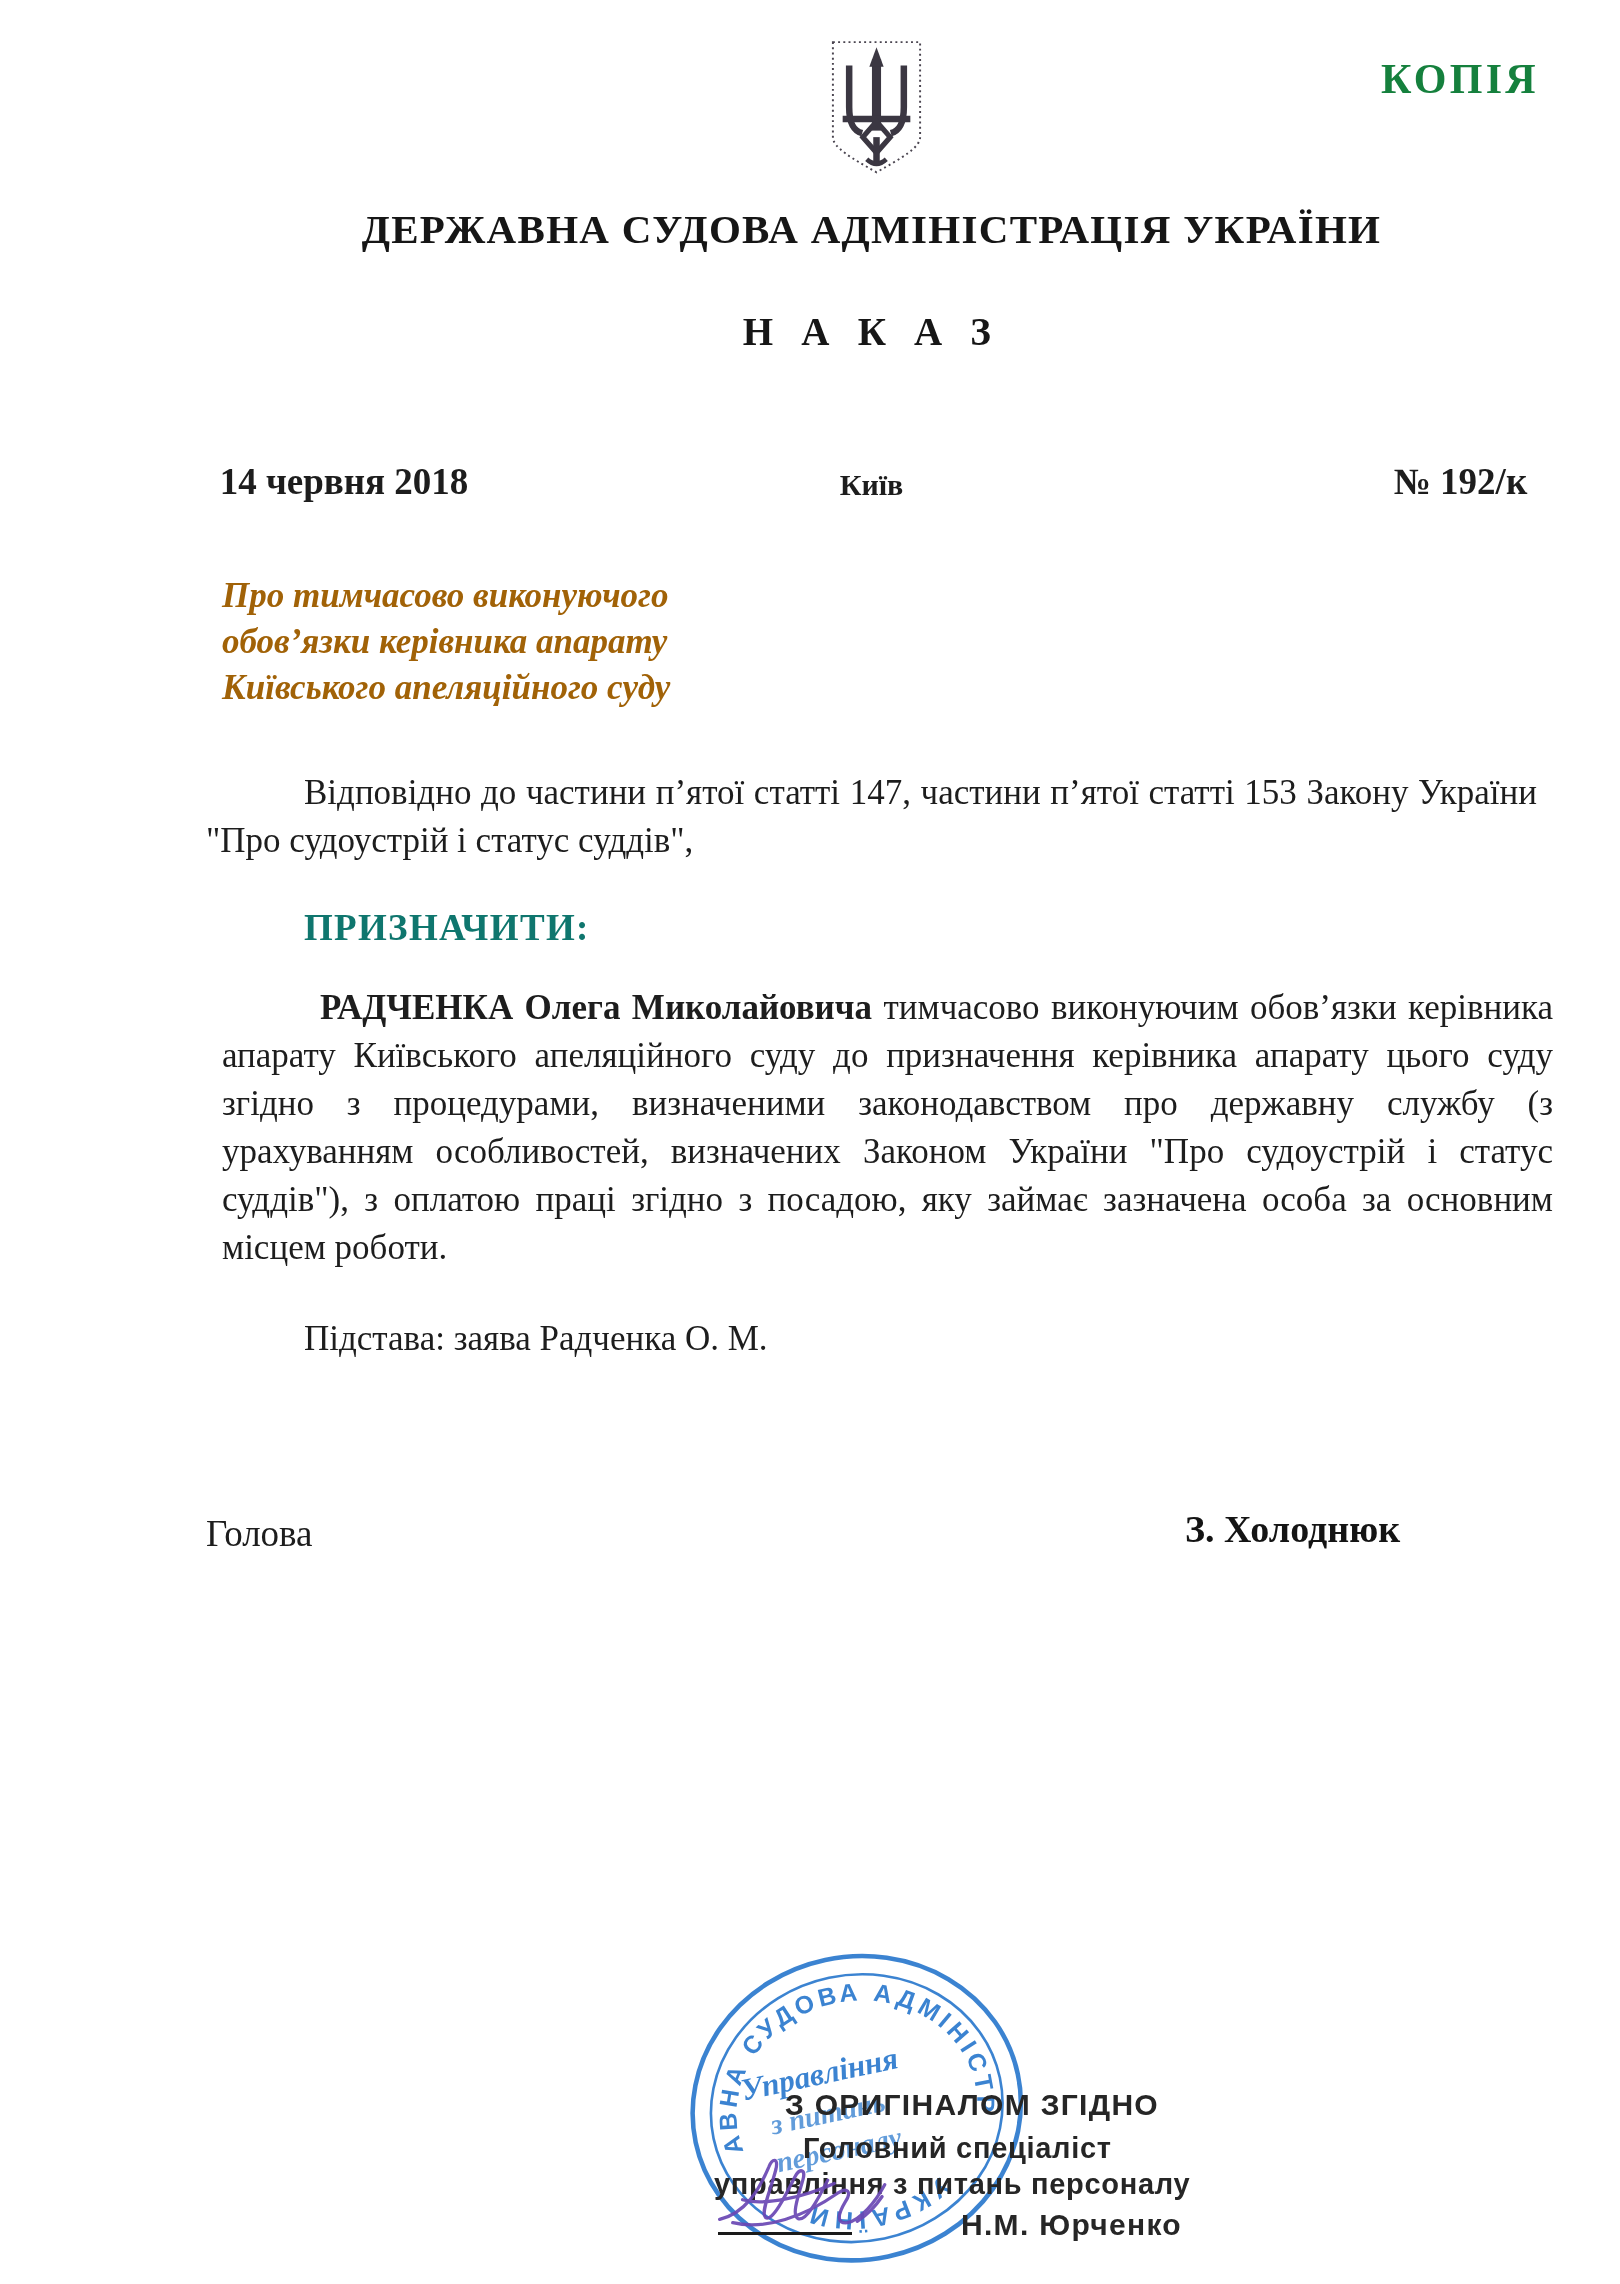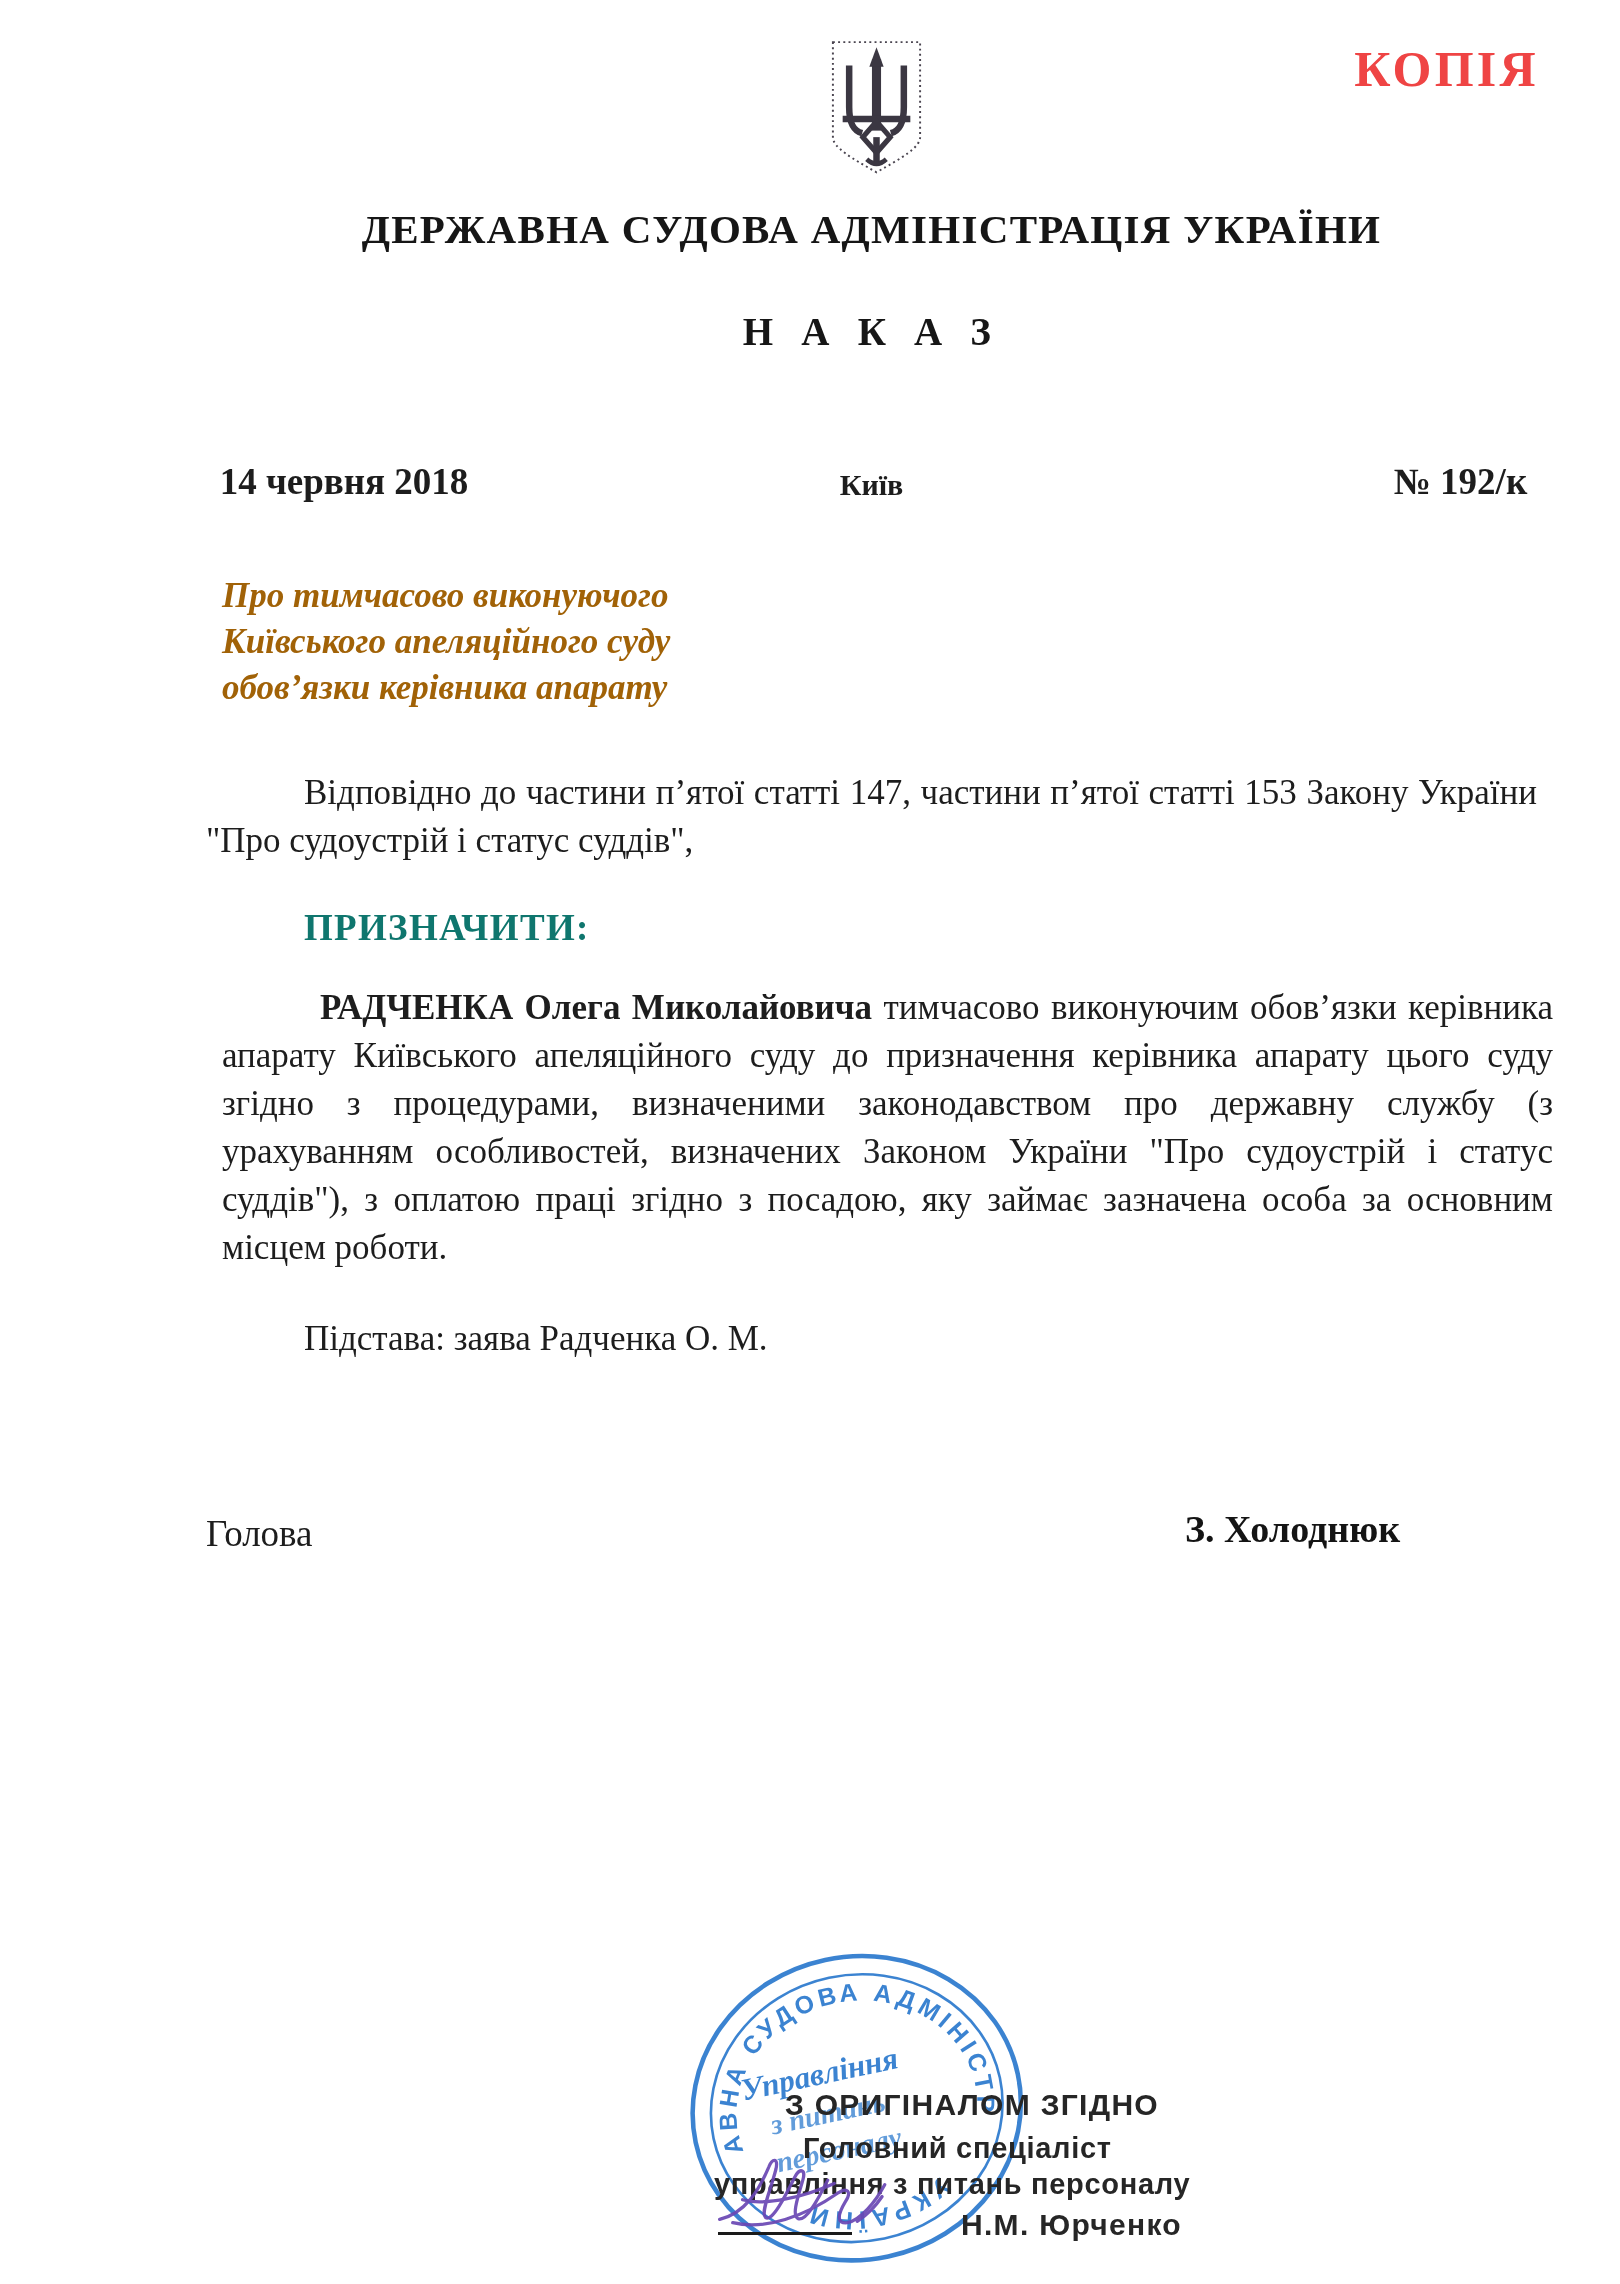--- a/index.html
+++ b/index.html
@@ -7,21 +7,21 @@
     position:relative;
     width:1621px;height:2284px;
     background:#ffffff;
     font-family:"Liberation Serif", serif;
     color:#1d1d1d;
     overflow:hidden;
   }
   .abs{position:absolute;}
   .b{font-weight:bold;}
 
-  .copy-label{top:40px;right:82px;font-size:50px;font-weight:bold;letter-spacing:3.3px;color:#ef4444;}
+  .copy-label{top:55px;right:82px;font-size:42px;font-weight:bold;letter-spacing:3.3px;color:#15803d;}
   .emblem-box{left:829px;top:39px;width:95px;height:139px;}
 
   .org-title{left:206px;top:205px;width:1331px;text-align:center;font-size:41px;font-weight:bold;letter-spacing:1.3px;color:#161616;}
   .doc-kind{left:206px;top:309px;width:1331px;text-align:center;font-size:39px;font-weight:bold;letter-spacing:9.2px;color:#161616;}
 
   .date-row{left:206px;top:460px;width:1331px;height:52px;}
   .date-left{left:13.7px;top:0;font-size:37px;font-weight:bold;}
   .date-city{left:0;top:7.8px;width:1331px;text-align:center;font-size:30px;font-weight:bold;}
   .date-num{right:9.8px;top:0;font-size:37px;font-weight:bold;}
 
@@ -72,22 +72,22 @@
   <div class="abs doc-kind">Н А К А З</div>
 
   <div class="abs date-row">
     <div class="abs date-left">14 червня 2018</div>
     <div class="abs date-city">Київ</div>
     <div class="abs date-num">№ 192/к</div>
   </div>
 
   <div class="abs subject">
     <div>Про тимчасово виконуючого</div>
+    <div>обов’язки керівника апарату</div>
     <div>Київського апеляційного суду</div>
-    <div>обов’язки керівника апарату</div>
   </div>
 
   <div class="abs bodytext intro">Відповідно до частини п’ятої статті 147, частини п’ятої статті 153 Закону України "Про судоустрій і статус суддів",</div>
 
   <div class="abs order-head">ПРИЗНАЧИТИ:</div>
 
   <div class="abs bodytext main-para"><span class="b">РАДЧЕНКА Олега Миколайовича</span><span> тимчасово виконуючим обов’язки керівника апарату Київського  апеляційного суду до призначення керівника апарату цього суду згідно з процедурами, визначеними законодавством про державну службу (з урахуванням особливостей, визначених Законом України "Про судоустрій і статус суддів"), з оплатою праці згідно з посадою, яку займає зазначена особа за основним місцем роботи.</span></div>
 
   <div class="abs basis">Підстава: заява Радченка О. М.</div>
 

